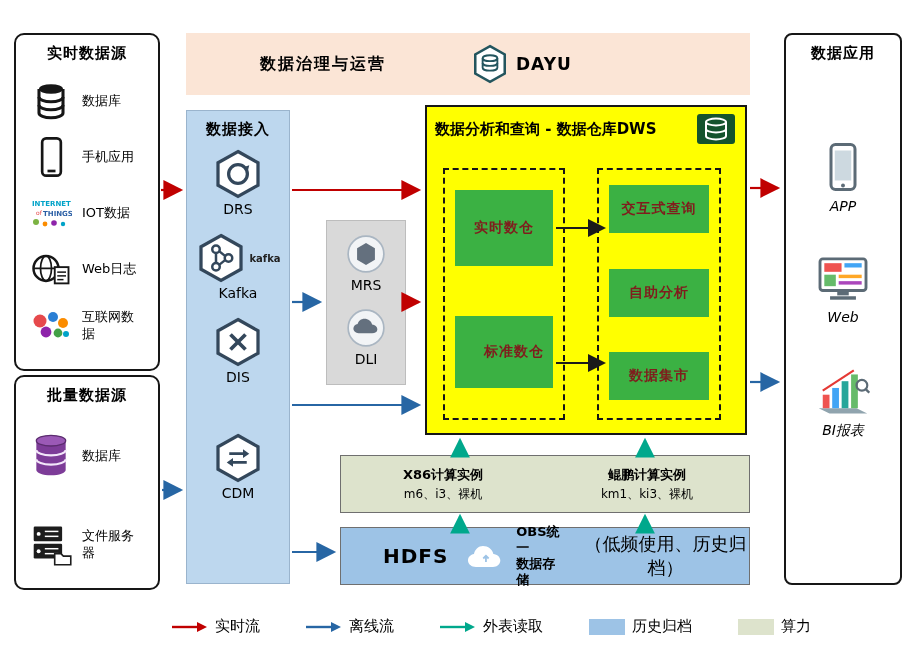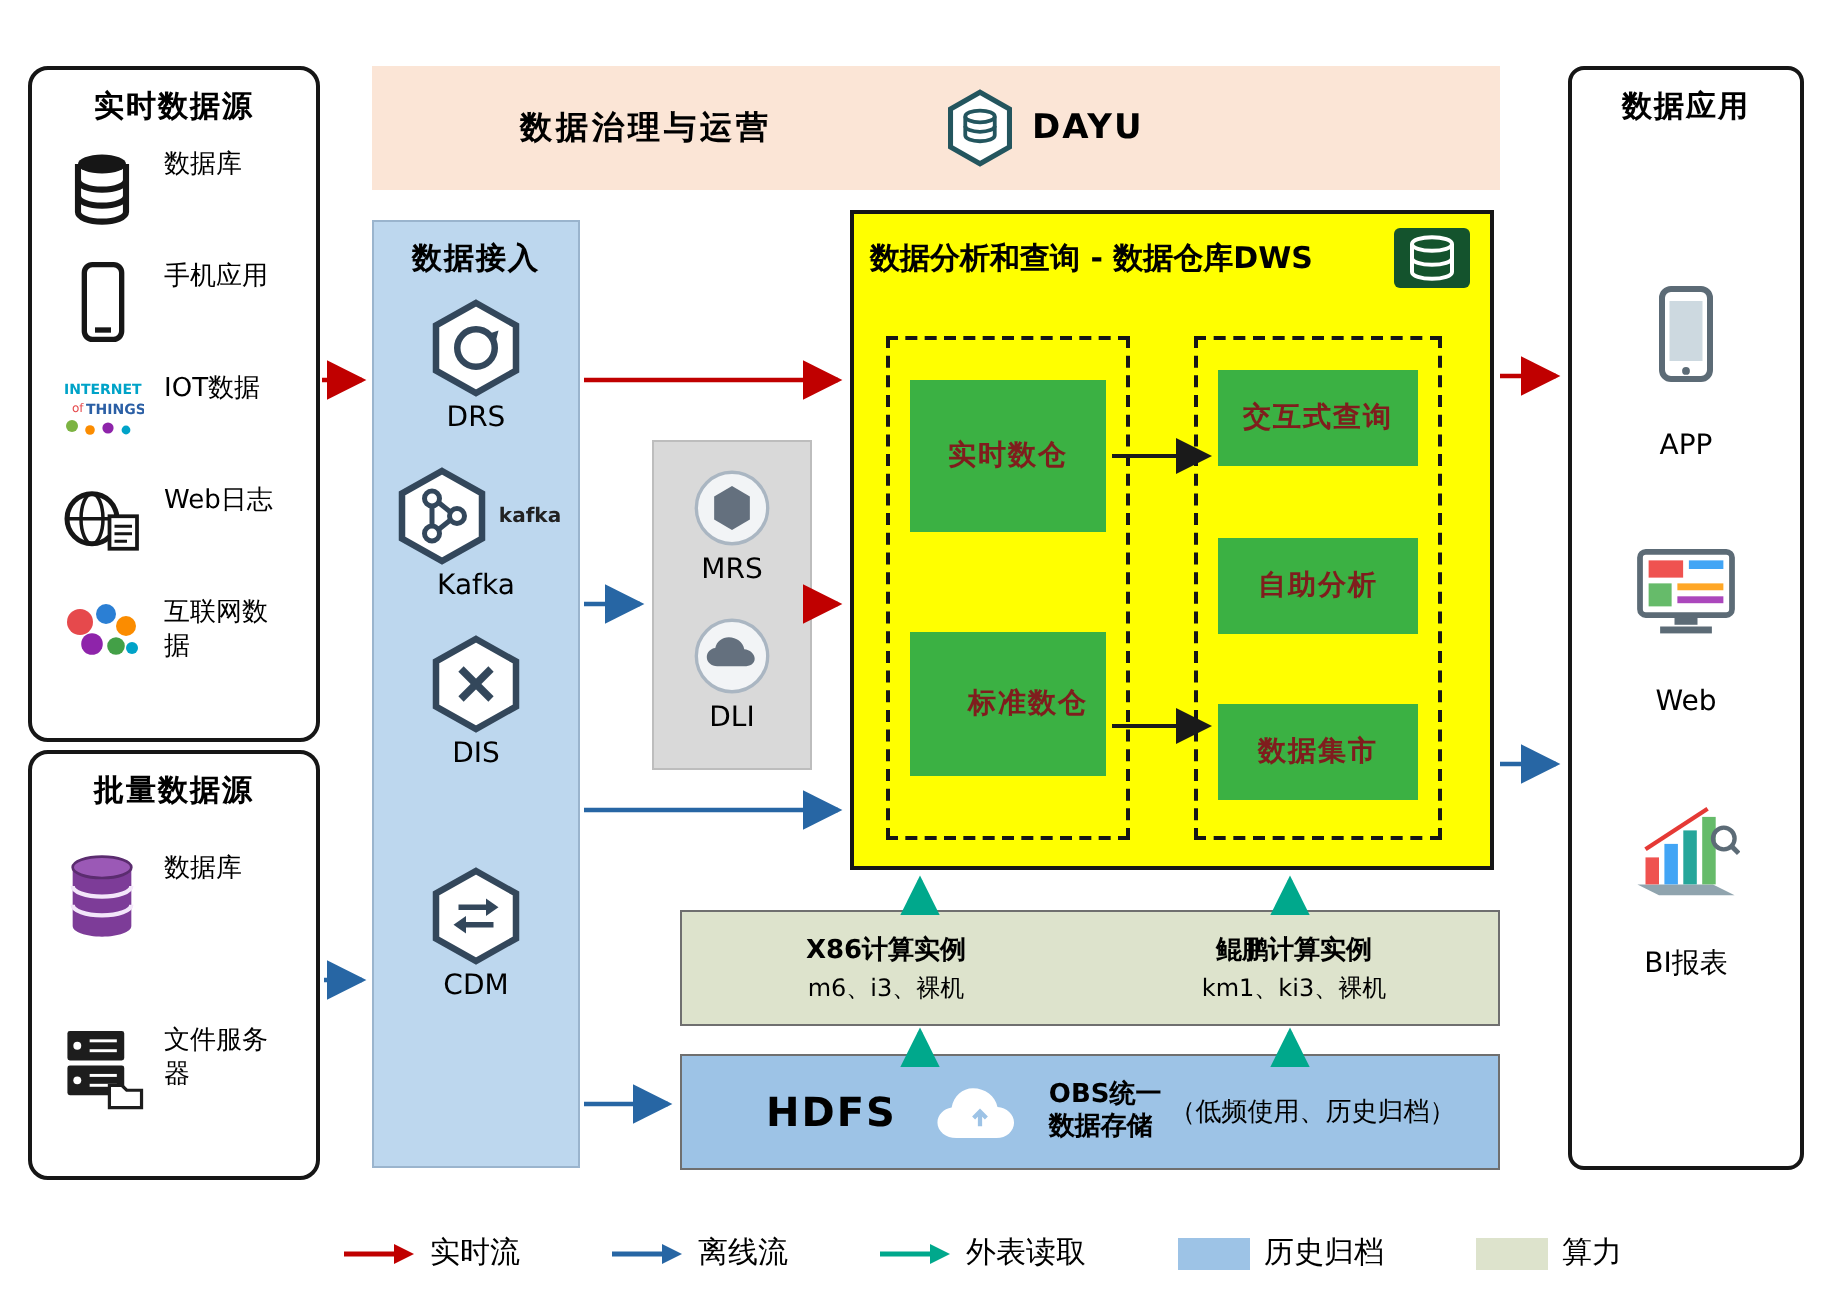--- a/index.html
+++ b/index.html
@@ -9,21 +9,21 @@
     color:#000;
   }
   .canvas { position:relative; width:914px; height:651px; background:#fff; overflow:hidden; }
   .abs { position:absolute; }
 
   
   .outline-box { border:2px solid #161616; border-radius:10px; background:#fff; }
   .box-title { font-weight:bold; font-size:15px; text-align:center; padding-top:9px; letter-spacing:1px; }
 
   
-  .src-item { display:flex; align-items:flex-start; gap:9px; padding-left:13px; }
+  .src-item { display:flex; align-items:center; gap:9px; padding-left:13px; }
   .src-icon { width:44px; display:flex; justify-content:center; flex:0 0 44px; }
   .src-label { font-size:13px; line-height:1.3; max-width:64px; }
 
   
   .banner { background:var(--c-governance-bg,#fbe5d6); display:flex; align-items:center; }
   .banner-title { font-weight:bold; font-size:16px; letter-spacing:2px; margin-left:74px; }
   .dayu-group { display:flex; align-items:center; gap:8px; margin-left:86px; }
   .dayu-text { font-weight:bold; font-size:17px; letter-spacing:1px; }
 
   
@@ -51,25 +51,25 @@
   .compute-box { background:var(--c-compute,#dde3cc); border:1px solid #6f6f6f; display:flex; }
   .compute-cell { flex:1; display:flex; flex-direction:column; align-items:center; justify-content:center; gap:2px; }
   .compute-title { font-weight:bold; font-size:13px; }
   .compute-spec { font-size:12px; }
 
   
   .storage-box { background:var(--c-archive,#9dc3e6); border:1px solid #6f6f6f;
                  display:flex; align-items:center; }
   .hdfs-label { font-weight:bold; font-size:20px; letter-spacing:1px; margin-left:42px; }
   .obs-lines { font-weight:bold; font-size:13px; line-height:1.25; }
-  .obs-note { font-size:13px; margin-left:4px;text-align:center; }
+  .obs-note { font-size:18px; margin-left:18px;text-align:center; }
 
   
   .apps { display:flex; flex-direction:column; }
-  .app-item { display:flex; flex-direction:column; align-items:center; gap:24px; }
+  .app-item { display:flex; flex-direction:column; align-items:center; gap:7px;font-style:italic; }
   .app-label { font-size:14px; }
 
   
   .legend { display:flex; align-items:center; gap:46px; }
   .legend-item { display:flex; align-items:center; gap:7px; }
   .legend-label { font-size:15px; }
   .swatch { width:36px; height:16px; display:inline-block; }
   .swatch-archive { background:var(--c-archive,#9dc3e6); }
   .swatch-compute { background:var(--c-compute,#dde3cc); }
 

